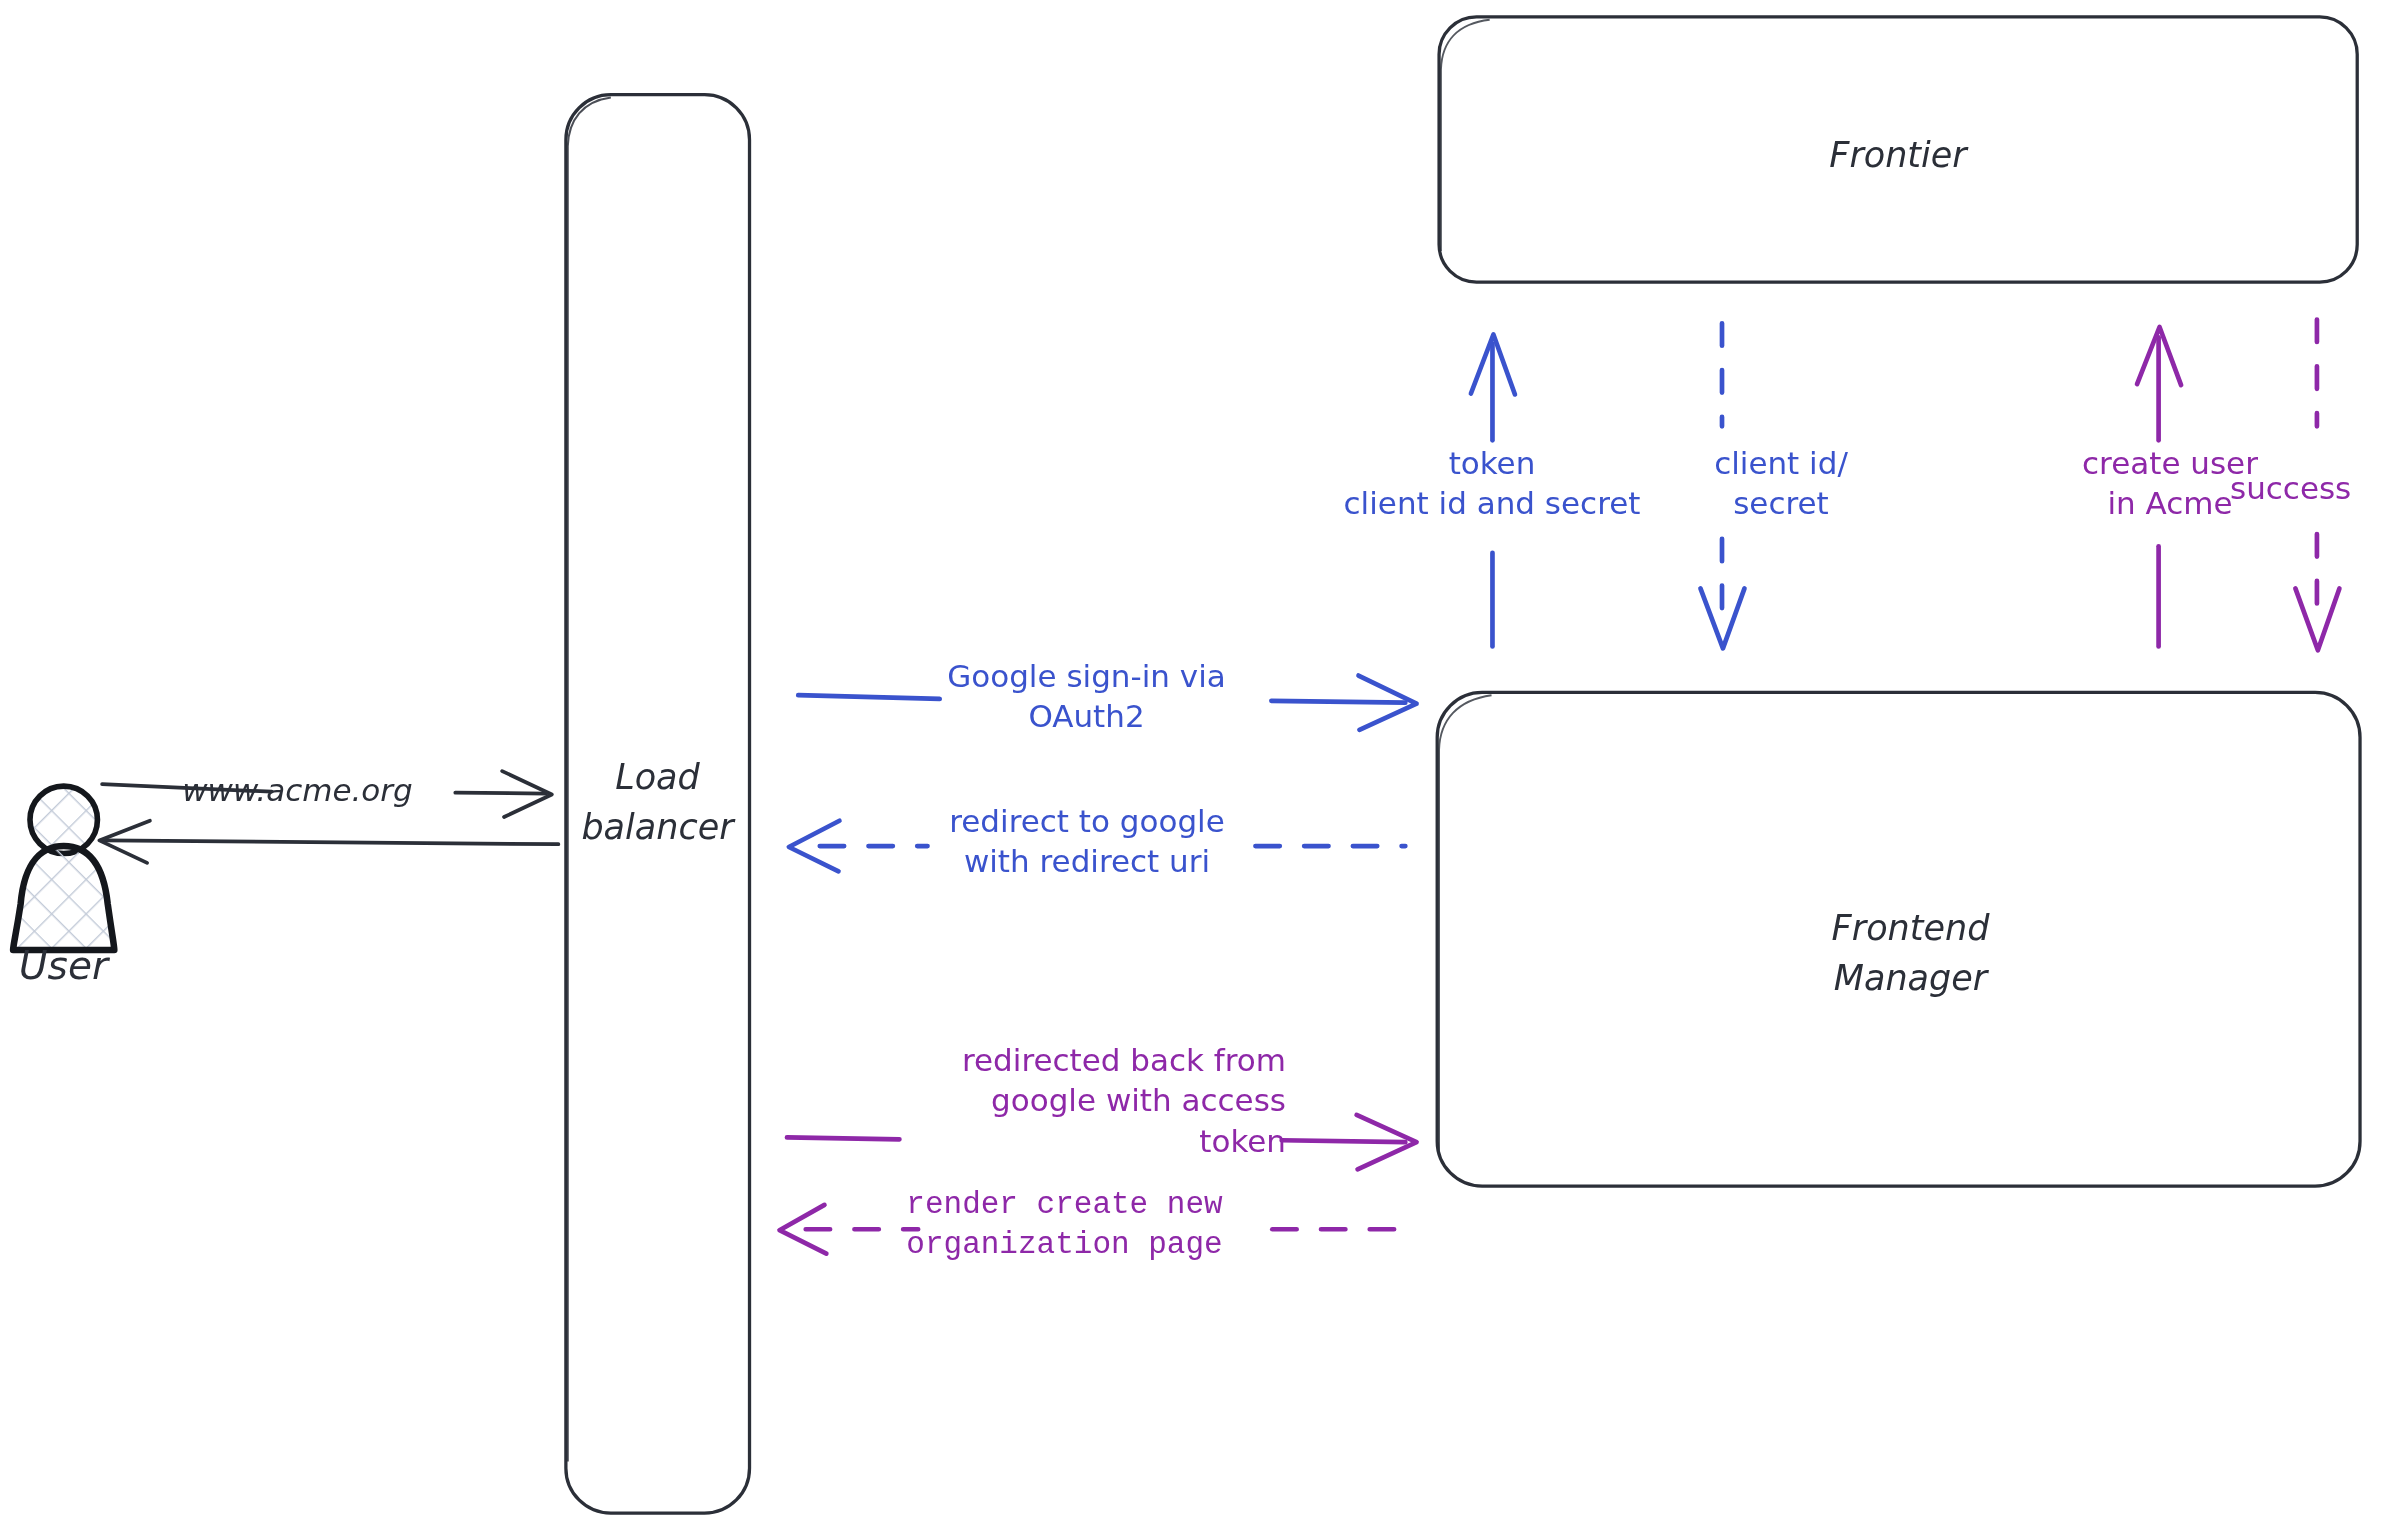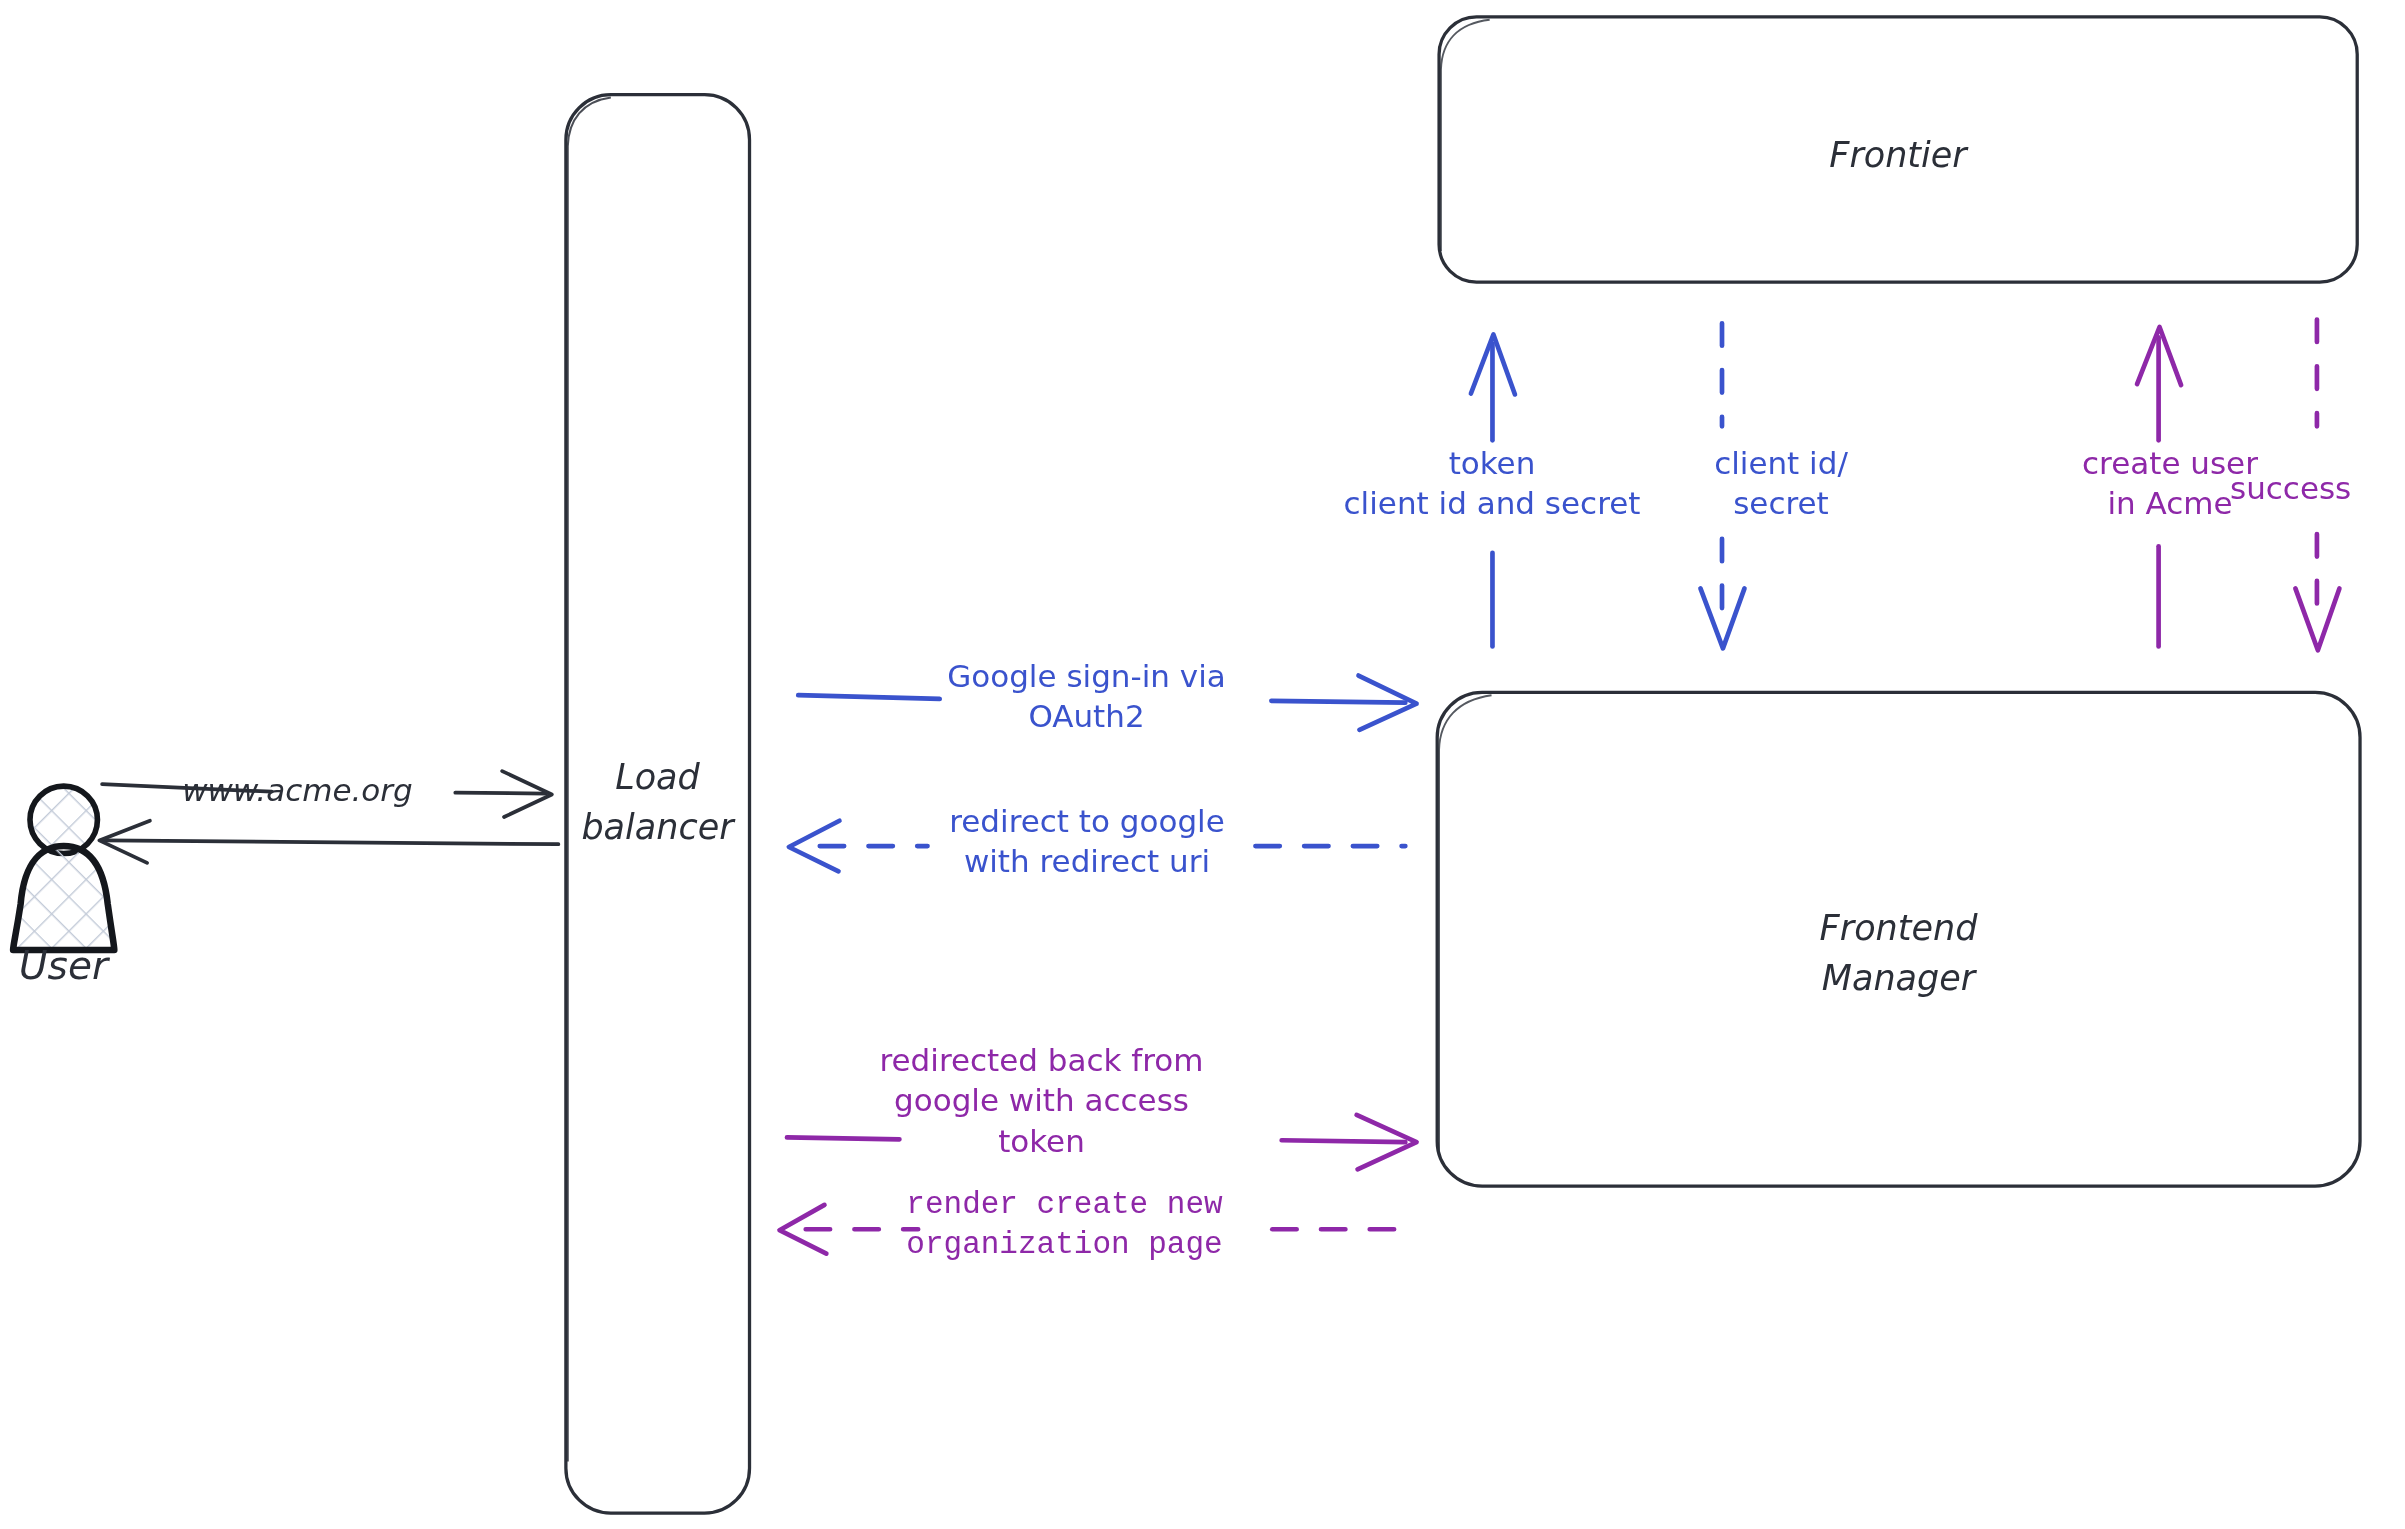--- a/index.html
+++ b/index.html
@@ -143,32 +143,32 @@
     </g>
   </svg>
 
   <div class="node-label actor-33 lbl-dark" style="left:0px; top:938px; width:127px;">User</div>
 
   <div class="node-label title-36 lbl-dark" style="left:543px; top:753px; width:229px;">Load
 balancer</div>
 
   <div class="node-label title-36 lbl-dark" style="left:1439px; top:131px; width:918px;">Frontier</div>
 
-  <div class="node-label title-36 lbl-dark" style="left:1437px; top:904px; width:923px;">Frontend
+  <div class="node-label title-36 lbl-dark" style="left:1437px; top:904px; width:923px;padding-left:12px;">Frontend
 Manager</div>
 
   <div class="edge-label edge-32 lbl-dark" style="left:129px; top:770px; width:337px;">www.acme.org</div>
 
   <div class="edge-label edge-32 lbl-blue" style="left:899px; top:656px; width:375px;text-align:center;">Google sign-in via
 OAuth2</div>
 
   <div class="edge-label edge-32 lbl-blue" style="left:895px; top:801px; width:384px;">redirect to google
 with redirect uri</div>
 
-  <div class="edge-label edge-32 lbl-purple" style="left:840px; top:1040px; width:403px;">redirected back from
+  <div class="edge-label edge-32 lbl-purple" style="left:883px; top:1040px; width:403px;text-align:right;">redirected back from
 google with access
 token</div>
 
   <div class="edge-label edge-32 lbl-purple" style="left:863px; top:1185px; width:403px;font-family:Liberation Mono, monospace;">render create new
 organization page</div>
 
   <div class="edge-label edge-32 lbl-blue" style="left:1293px; top:443px; width:398px;">token
 client id and secret</div>
 
   <div class="edge-label edge-32 lbl-blue" style="left:1677px; top:443px; width:208px;">client id/

